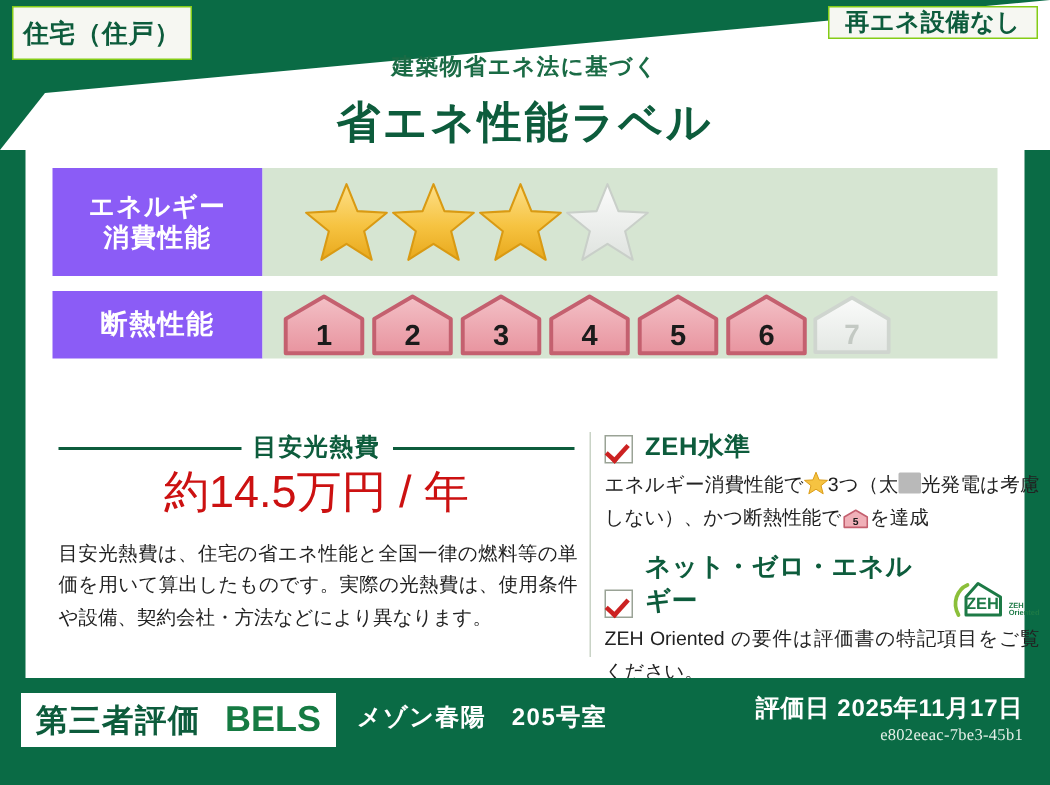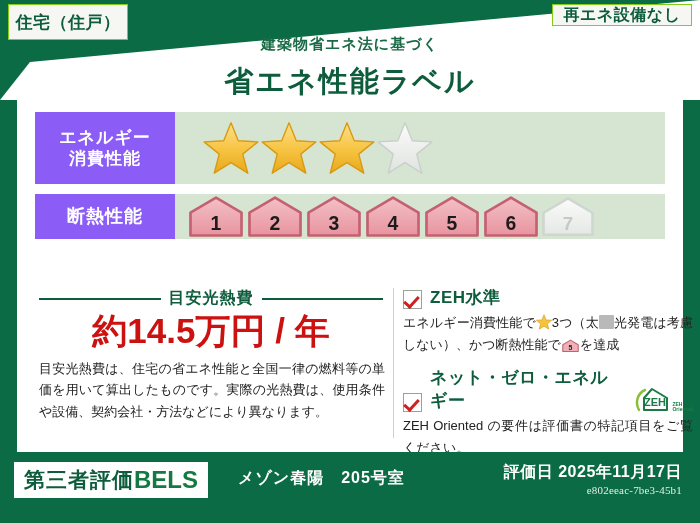--- a/index.html
+++ b/index.html
@@ -70,21 +70,21 @@
 
   
   .cost-head{
     position:absolute;left:22px;top:188px;width:344px;
     display:flex;align-items:center;gap:8px;color:#0d5c3c;
   }
   .cost-head .rule{flex:1;height:2px;background:#0d5c3c;}
   .cost-head .txt{font-size:16px;font-weight:bold;letter-spacing:1px;white-space:nowrap;}
   .cost-value{
     position:absolute;left:22px;top:208px;width:344px;text-align:center;
-    color:#cc1111;font-size:35px;font-weight:bold;letter-spacing:0px;
+    color:#cc1111;font-size:30px;font-weight:normal;letter-spacing:0px;
   }
   .cost-note{
     position:absolute;left:22px;top:258px;width:346px;
     color:#222;font-size:13px;line-height:1.65;text-align:justify;
   }
 
   
   .vdiv{position:absolute;left:376px;top:188px;width:1px;height:150px;background:#c9d3c6;}
 
   
@@ -107,21 +107,21 @@
   .redact{
     display:inline-block;width:15px;height:14px;background:#b9b9b9;
     vertical-align:-2px;border-radius:1px;
   }
   .zeh-logo{display:inline-flex;align-items:flex-end;gap:2px;vertical-align:-6px;margin-left:2px;}
 
   
   .footer{position:absolute;left:0;top:452px;width:700px;height:71px;background:#0a6b45;}
   .bels-box{
     position:absolute;left:14px;top:10px;height:36px;background:#ffffff;
-    display:flex;align-items:center;padding:0 10px;gap:0;box-sizing:border-box;
+    display:flex;align-items:center;padding:0 10px;gap:16px;box-sizing:border-box;
   }
   .bels-jp{color:#0d5c3c;font-size:21px;font-weight:bold;letter-spacing:1px;}
   .bels-en{color:#157a42;font-size:24px;font-weight:bold;letter-spacing:0px;}
   .bldg{
     position:absolute;left:238px;top:16px;color:#ffffff;font-size:16px;font-weight:bold;
     letter-spacing:1px;
   }
   .eval-date{
     position:absolute;right:18px;top:10px;color:#ffffff;font-size:16px;font-weight:bold;
     letter-spacing:0.5px;text-align:right;

